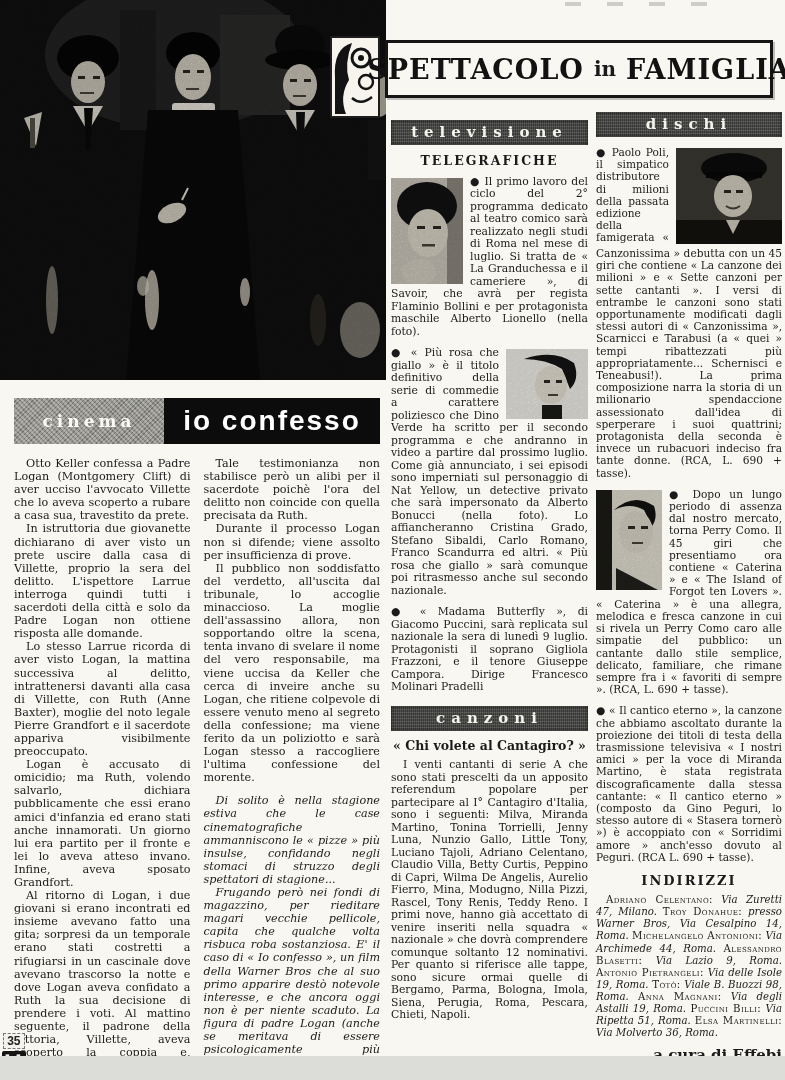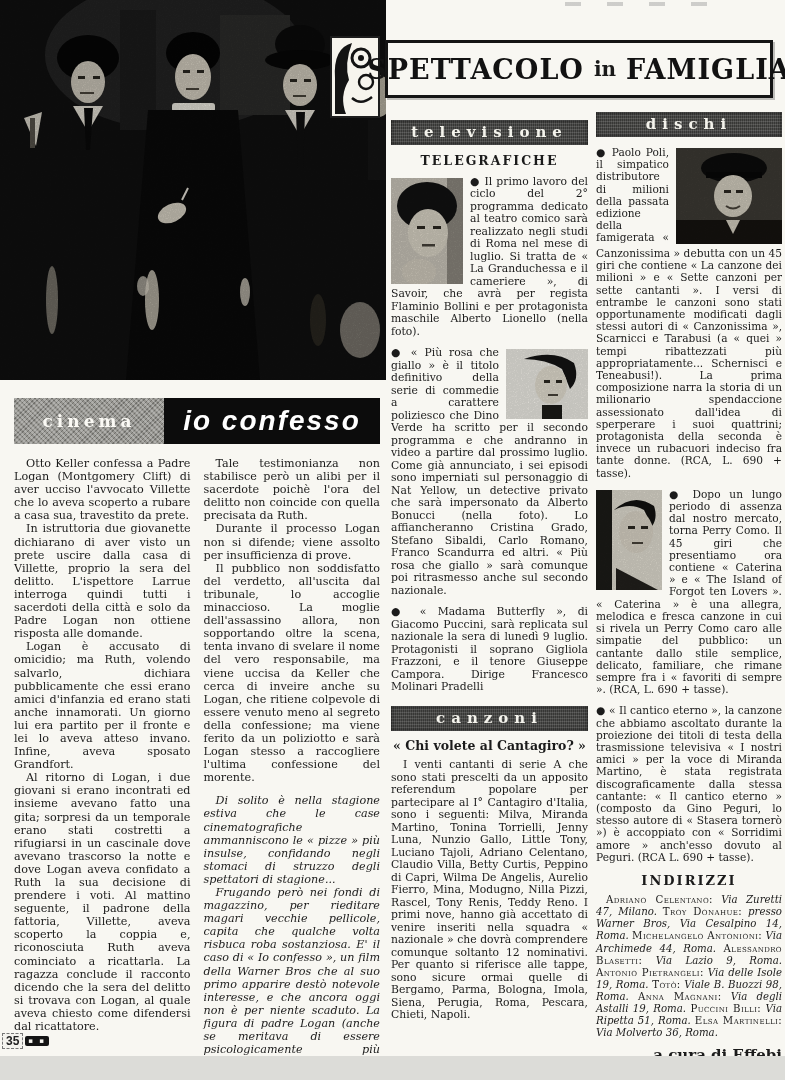--- a/index.html
+++ b/index.html
@@ -46,34 +46,34 @@
   
   .cinema{position:absolute;left:14px;top:398px;width:366px;}
   .cine-head{display:flex;height:46px;}
   .cine-label{width:150px;display:flex;align-items:center;justify-content:center;
     color:#fbfaf5;font-weight:bold;font-size:17px;letter-spacing:4px;
     background-color:#969590;
     background-image:repeating-linear-gradient(45deg,rgba(255,255,255,.25) 0 2px,transparent 2px 4px),
                      repeating-linear-gradient(-45deg,rgba(0,0,0,.25) 0 1px,transparent 1px 3px);}
   .cine-title{flex:1;display:flex;align-items:center;justify-content:center;background:#0c0c0c;
     color:#ffffff;font-family:"Liberation Sans",sans-serif;font-weight:bold;font-size:28px;
-    letter-spacing:2px;font-style:italic;}
+    letter-spacing:2px;}
   .cine-cols{display:flex;gap:13px;margin-top:13px;}
   .cine-cols .col{width:177px;}
   .body-p{margin:0;text-align:justify;text-indent:12px;font-size:11.2px;line-height:13.1px;}
   .ital{font-style:italic;}
   .gap-top{margin-top:10px;}
   
   .indirizzi-head{margin:12px 0 7px;text-align:center;font-size:13px;font-weight:bold;letter-spacing:2px;}
   .addresses{font-size:10.2px;line-height:12.1px;text-align:justify;text-indent:10px;}
   .addr-name{font-variant:small-caps;letter-spacing:.4px;}
   .addr-street{font-style:italic;}
   .credit{margin-top:10px !important;text-align:right !important;font-size:15px;font-weight:bold;}
   
-  .page-marker{position:absolute;left:2px;top:1033px;display:flex;flex-direction:row;align-items:center;gap:2px;}
+  .page-marker{position:absolute;left:2px;top:1033px;display:flex;flex-direction:column;align-items:center;gap:2px;}
   .pagenum{border:1px dashed #777;padding:0 3px;font-family:"Liberation Sans",sans-serif;
     font-weight:bold;font-size:12px;color:#222;background:#f4f3ee;}
   .marker-icon{display:inline-block;background:#141414;color:#f4f3ee;font-size:7px;
     line-height:10px;padding:0 3px;border-radius:2px;letter-spacing:2px;}
 </style>
 </head>
 <body>
 
 <div class="page">
 
@@ -155,20 +155,21 @@
 
   <section class="cinema">
     <div class="cine-head">
       <span class="cine-label">cinema</span>
       <span class="cine-title">io confesso</span>
     </div>
     <div class="cine-cols">
       <div class="col">
         <p class="body-p">Otto Keller confessa a Padre Logan (Montgomery Clift) di aver ucciso l'avvocato Villette che lo aveva scoperto a rubare a casa sua, travestito da prete.</p>
         <p class="body-p">In istruttoria due giovanette dichiarano di aver visto un prete uscire dalla casa di Villette, proprio la sera del delitto. L'ispettore Larrue interroga quindi tutti i sacerdoti della città e solo da Padre Logan non ottiene risposta alle domande.</p>
+        <p class="body-p">Lo stesso Larrue ricorda di aver visto Logan, la mattina successiva al delitto, intrattenersi davanti alla casa di Villette, con Ruth (Anne Baxter), moglie del noto legale Pierre Grandfort e il sacerdote appariva visibilmente preoccupato.</p>
         <p class="body-p">Logan è accusato di omicidio; ma Ruth, volendo salvarlo, dichiara pubblicamente che essi erano amici d'infanzia ed erano stati anche innamorati. Un giorno lui era partito per il fronte e lei lo aveva atteso invano. Infine, aveva sposato Grandfort.</p>
         <p class="body-p">Al ritorno di Logan, i due giovani si erano incontrati ed insieme avevano fatto una gita; sorpresi da un temporale erano stati costretti a rifugiarsi in un cascinale dove avevano trascorso la notte e dove Logan aveva confidato a Ruth la sua decisione di prendere i voti. Al mattino seguente, il padrone della fattoria, Villette, aveva scoperto la coppia e, riconosciuta Ruth aveva cominciato a ricattarla. La ragazza conclude il racconto dicendo che la sera del delitto si trovava con Logan, al quale aveva chiesto come difendersi dal ricattatore.</p>
       </div>
       <div class="col">
         <p class="body-p">Tale testimonianza non stabilisce però un alibi per il sacerdote poichè l'ora del delitto non coincide con quella precisata da Ruth.</p>
         <p class="body-p">Durante il processo Logan non si difende; viene assolto per insufficienza di prove.</p>
         <p class="body-p">Il pubblico non soddisfatto del verdetto, all'uscita dal tribunale, lo accoglie minaccioso. La moglie dell'assassino allora, non sopportando oltre la scena, tenta invano di svelare il nome del vero responsabile, ma viene uccisa da Keller che cerca di inveire anche su Logan, che ritiene colpevole di essere venuto meno al segreto della confessione; ma viene ferito da un poliziotto e sarà Logan stesso a raccogliere l'ultima confessione del morente.</p>
         <p class="body-p ital gap-top">Di solito è nella stagione estiva che le case cinematografiche ammanniscono le « pizze » più insulse, confidando negli stomaci di struzzo degli spettatori di stagione...</p>
         <p class="body-p ital">Frugando però nei fondi di magazzino, per rieditare magari vecchie pellicole, capita che qualche volta risbuca roba sostanziosa. E' il caso di « Io confesso », un film della Warner Bros che al suo primo apparire destò notevole interesse, e che ancora oggi non è per niente scaduto. La figura di padre Logan (anche se meritava di essere psicologicamente più approfondita) risulta abbastanza vigorosa e ben impersonata da Montgomery Clift. Una firma, notissima anche ai telespettatori, quella di Alfred Hitchock, sigla la regìa. Classifica Centro Cattolico Cinematografico: per Adulti.</p>
       </div>

